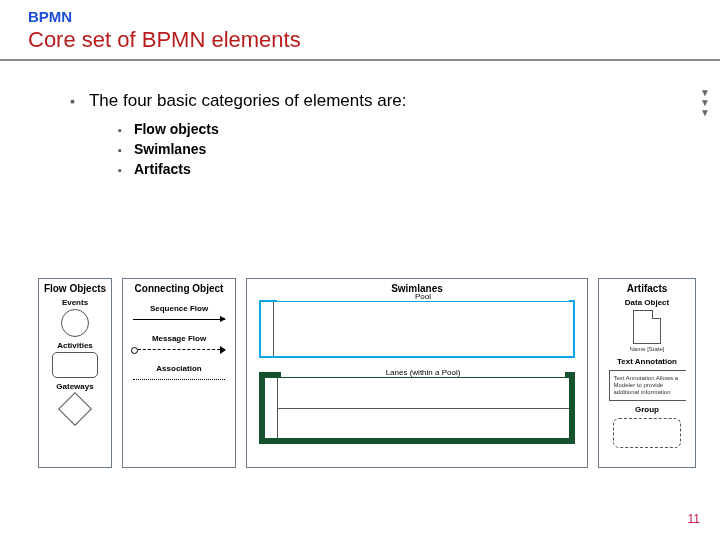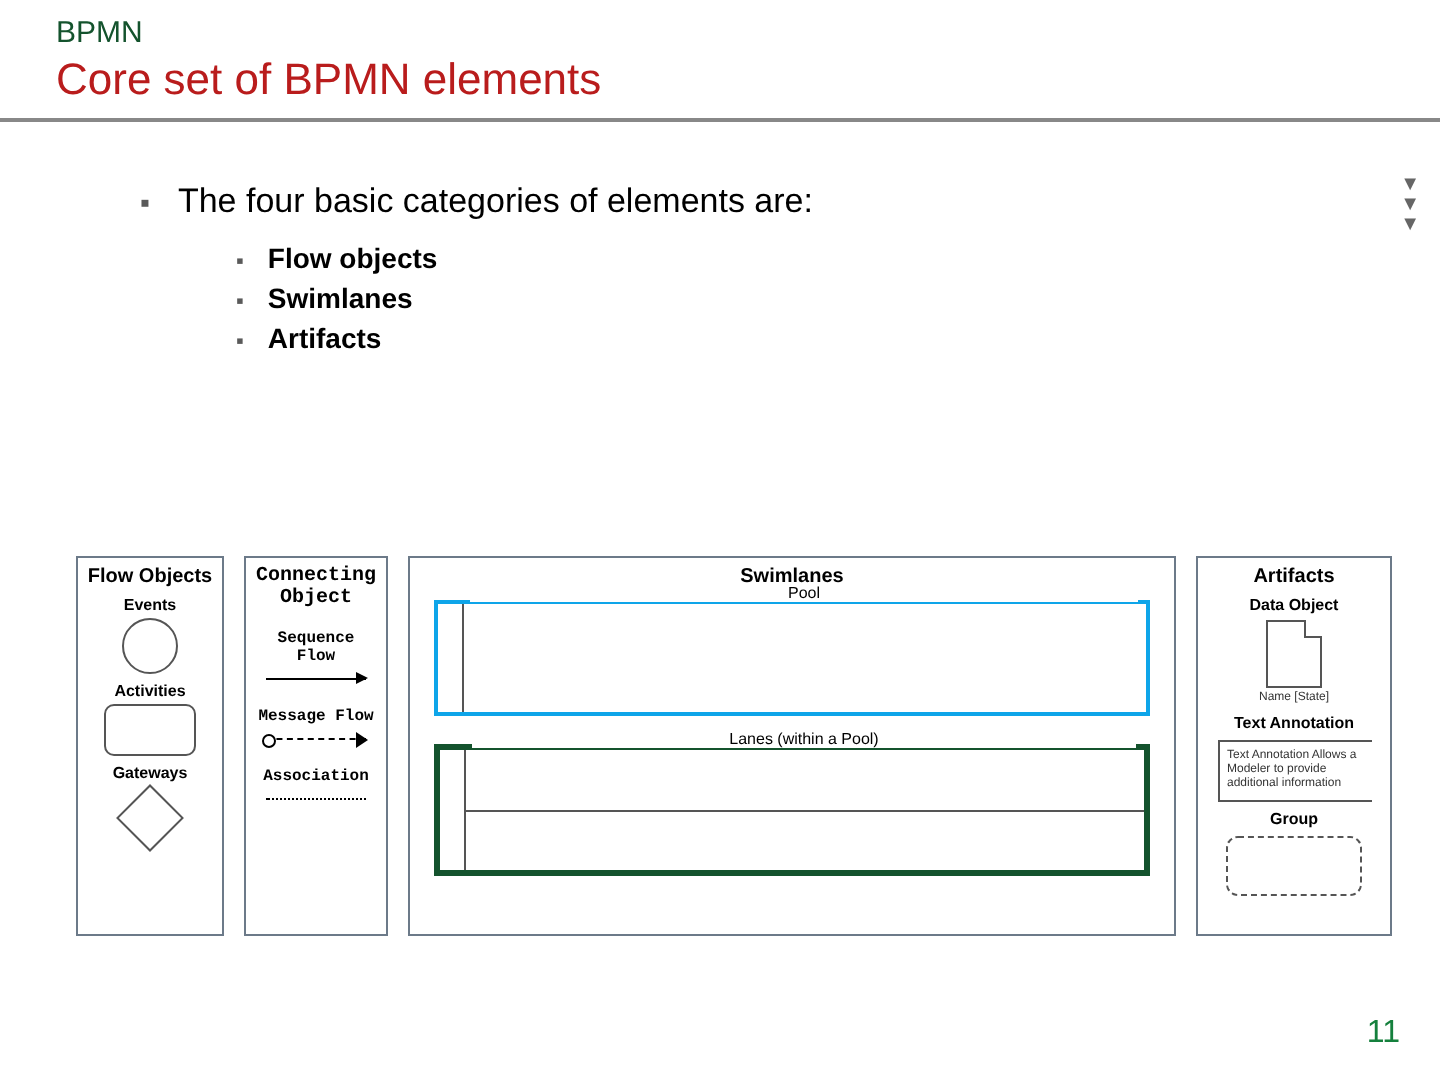--- a/index.html
+++ b/index.html
@@ -7,21 +7,21 @@
     width:720px;height:540px;
     font-family:Arial,Helvetica,sans-serif;
     background:#fff;
     position:relative;
     color:#000;
     overflow:hidden;
   }
   .slide{width:720px;height:540px;position:relative;}
   
   .title-block{padding:8px 0 0 28px;}
-  .eyebrow{font-size:15px;font-weight:normal;color:#14532d;}
+  .eyebrow{font-size:15px;font-weight:bold;color:#1d4ed8;}
   .title{font-size:22px;color:#b91c1c;margin-top:2px;}
   .rule{height:2px;background:#888;margin:6px 0 0 0;}
   
   .arrows{position:absolute;right:10px;top:88px;display:flex;flex-direction:column;gap:0;}
   .arrows span{font-size:10px;color:#666;line-height:10px;}
   
   .content{padding:30px 30px 0 70px;}
   .b1{font-size:17px;margin-bottom:10px;}
   .b1::before{content:"\25AA";color:#5a5a5a;margin-right:14px;font-size:14px;}
   .sub{padding-left:48px;}
@@ -31,45 +31,45 @@
   .row{position:absolute;left:38px;right:24px;top:278px;display:flex;gap:10px;}
   .panel{border:1px solid #6c7a89;background:#fff;font-size:9px;text-align:center;padding:4px 4px 6px 4px;box-sizing:border-box;}
   .panel .ph{font-weight:bold;font-size:10px;margin-bottom:4px;font-style:normal;}
   .lbl{font-size:8px;font-weight:bold;margin:4px 0 2px 0;text-align:center;}
   
   #p1{width:74px;height:190px;}
   .circle{width:26px;height:26px;border:1px solid #555;border-radius:50%;margin:2px auto 4px auto;}
   .rrect{width:44px;height:24px;border:1px solid #555;border-radius:5px;margin:2px auto 4px auto;}
   .diamond{width:22px;height:22px;border:1px solid #555;margin:6px auto;transform:rotate(45deg);}
   
-  #p2{width:72px;height:190px;font-family:Liberation Mono, monospace;}
+  #p2{width:114px;height:190px;}
   .seq{height:1px;background:#000;position:relative;margin:6px 6px 10px 6px;}
   .seq::after{content:"";position:absolute;right:-1px;top:-3px;border-left:6px solid #000;border-top:3.5px solid transparent;border-bottom:3.5px solid transparent;}
   .msg{height:0;border-top:1px dashed #000;position:relative;margin:6px 6px 10px 6px;}
   .msg::before{content:"";position:absolute;left:-2px;top:-3px;width:5px;height:5px;border:1px solid #000;border-radius:50%;background:#fff;}
   .msg::after{content:"";position:absolute;right:-1px;top:-4px;width:0;height:0;border-left:6px solid #000;border-top:4px solid transparent;border-bottom:4px solid transparent;}
   .assoc{height:0;border-top:1px dotted #000;margin:6px 6px 10px 6px;}
   
   #p3{flex:1;height:190px;}
   .pool{border:2px solid #0ea5e9;height:54px;margin:6px 8px;position:relative;}
   .pool .tab{position:absolute;left:0;top:0;bottom:0;width:12px;border-right:1px solid #555;}
   .pool .cap{position:absolute;left:16px;right:4px;top:-10px;font-size:8px;background:#fff;padding:0 4px;}
-  .lanes{border:3px solid #14532d;height:60px;margin:14px 8px 4px 8px;position:relative;}
+  .lanes{border:6px solid #14532d;height:60px;margin:14px 8px 4px 8px;position:relative;}
   .lanes .tab{position:absolute;left:0;top:0;bottom:0;width:12px;border-right:1px solid #555;}
   .lanes .mid{position:absolute;left:12px;right:0;top:50%;height:0;border-top:1px solid #555;}
   .lanes .cap{position:absolute;left:16px;right:4px;top:-10px;font-size:8px;background:#fff;padding:0 4px;}
   
   #p4{width:98px;height:190px;}
   .doc{width:26px;height:32px;border:1px solid #555;margin:3px auto 1px auto;position:relative;background:#fff;}
   .doc::before{content:"";position:absolute;right:-1px;top:-1px;width:8px;height:8px;background:#fff;border-left:1px solid #555;border-bottom:1px solid #555;}
   .tiny{font-size:6px;line-height:7px;margin:2px auto;width:70px;color:#333;}
   .ann{border-left:1px solid #555;border-top:1px solid #555;border-bottom:1px solid #555;width:70px;margin:4px auto;padding:2px 2px 2px 4px;}
   .grp{width:66px;height:28px;border:1px dashed #555;border-radius:6px;margin:4px auto 0 auto;}
   
-  .pn{position:absolute;right:20px;bottom:14px;font-size:16px;color:#15803d;text-align:center;}
+  .pn{position:absolute;right:20px;bottom:14px;font-size:12px;color:#be185d;text-align:center;}
 </style>
 </head>
 <body>
 
 <div class="slide">
 
   <div class="title-block">
     <div class="eyebrow">BPMN</div>
     <div class="title">Core set of BPMN elements</div>
   </div>

